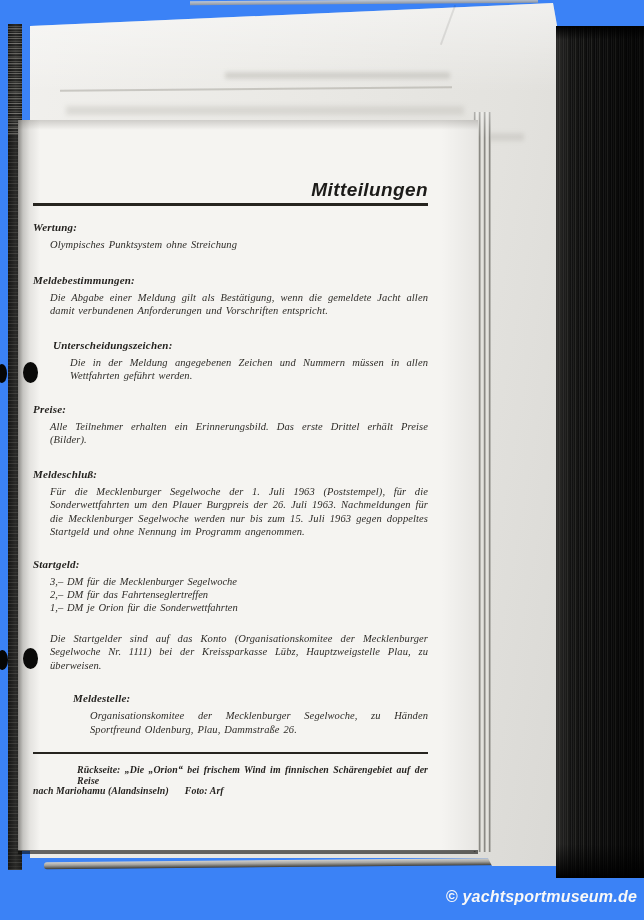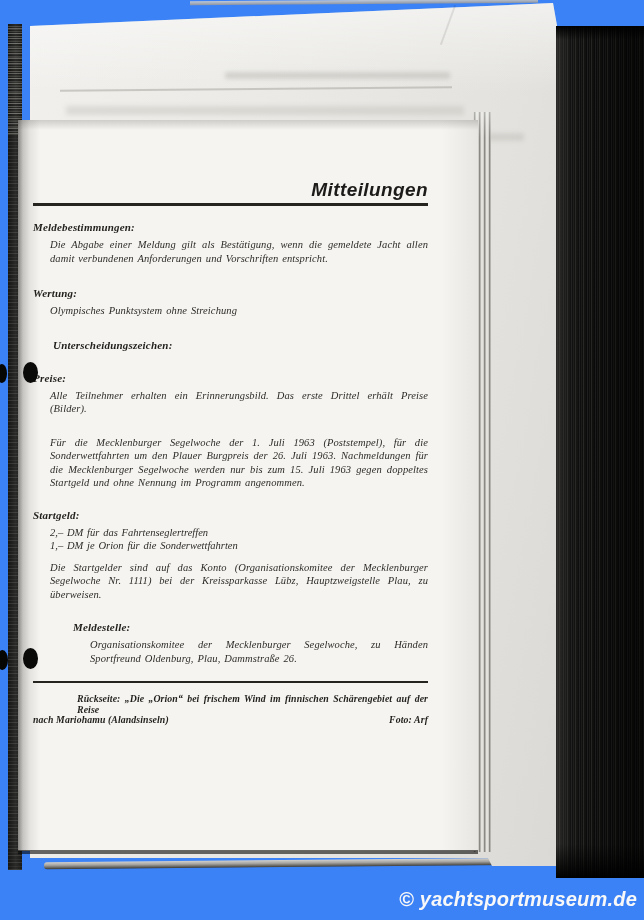--- a/index.html
+++ b/index.html
@@ -100,33 +100,33 @@
   .section-label{
     margin:0 50px 0 15px;font-weight:bold;font-size:11px;line-height:14px;
     letter-spacing:.2px;color:#211f1c;
   }
   .section-body{
     margin:4px 50px 0 32px;font-size:10.5px;line-height:13.5px;
     text-align:justify;word-spacing:1.2px;letter-spacing:.1px;
   }
   .section-list{margin:4px 50px 0 32px;padding:0;list-style:none;
     font-size:10.5px;line-height:13px;word-spacing:1.2px;}
-  .section-list + .section-body{margin-top:9px;}
+  .section-list + .section-body{margin-top:18px;}
   .footer-rule{height:2px;background:#26241f;margin:16px 50px 0 15px;}
   .footer-caption{
     margin:11px 50px 0 15px;font-weight:bold;font-size:9.8px;line-height:10.5px;
     color:#211f1c;letter-spacing:.1px;
   }
   .footer-line1{text-align:justify;text-align-last:justify;word-spacing:1px;margin-left:44px;}
-  .footer-line2{display:flex;justify-content:space-between;gap:16px;}
+  .footer-line2{display:flex;justify-content:flex-start;gap:16px;}
   
   .watermark{
     position:absolute;right:7px;top:888px;z-index:10;
     font-family:"Liberation Sans",sans-serif;font-weight:bold;
-    font-size:20px;color:#f8f8f8;letter-spacing:.2px;
+    font-size:16px;color:#f8f8f8;letter-spacing:.2px;
   }
 </style>
 </head>
 <body>
 
 <div class="scene">
 
   <div class="top-sliver"></div>
   <div class="binding"></div>
   <div class="bottom-bar"></div>
@@ -141,40 +141,43 @@
   <div class="dark-block"></div>
 
   <div class="page-main">
     <div class="masthead">
       <div class="page-title">Mitteilungen</div>
       <div class="masthead-rule"></div>
     </div>
 
     <div class="sections">
         <div class="section">
+          <div class="section-label">Wertung:</div>
+          <p class="section-body">Olympisches Punktsystem ohne Streichung</p>
+        </div>
+        <div class="section">
           <div class="section-label">Meldebestimmungen:</div>
           <p class="section-body">Die Abgabe einer Meldung gilt als Bestätigung, wenn die gemeldete Jacht allen damit verbundenen Anforderungen und Vorschriften entspricht.</p>
         </div>
         <div class="section">
-          <div class="section-label">Wertung:</div>
-          <p class="section-body">Olympisches Punktsystem ohne Streichung</p>
-        </div>
-        <div class="section">
           <div class="section-label">Unterscheidungszeichen:</div>
+          <p class="section-body">Die in der Meldung angegebenen Zeichen und Nummern müssen in allen Wettfahrten geführt werden.</p>
         </div>
         <div class="section">
           <div class="section-label">Preise:</div>
           <p class="section-body">Alle Teilnehmer erhalten ein Erinnerungsbild. Das erste Drittel erhält Preise (Bilder).</p>
         </div>
         <div class="section">
+          <div class="section-label">Meldeschluß:</div>
           <p class="section-body">Für die Mecklenburger Segelwoche der 1. Juli 1963 (Poststempel), für die Sonderwettfahrten um den Plauer Burgpreis der 26. Juli 1963. Nachmeldungen für die Mecklenburger Segelwoche werden nur bis zum 15. Juli 1963 gegen doppeltes Startgeld und ohne Nennung im Programm angenommen.</p>
         </div>
         <div class="section">
           <div class="section-label">Startgeld:</div>
           <ul class="section-list">
+            <li>3,– DM für die Mecklenburger Segelwoche</li>
             <li>2,– DM für das Fahrtenseglertreffen</li>
             <li>1,– DM je Orion für die Sonderwettfahrten</li>
           </ul>
           <p class="section-body">Die Startgelder sind auf das Konto (Organisationskomitee der Mecklenburger Segelwoche Nr. 1111) bei der Kreissparkasse Lübz, Hauptzweigstelle Plau, zu überweisen.</p>
         </div>
         <div class="section">
           <div class="section-label">Meldestelle:</div>
           <p class="section-body">Organisationskomitee der Mecklenburger Segelwoche, zu Händen Sportfreund Oldenburg, Plau, Dammstraße 26.</p>
         </div>
       </div>

